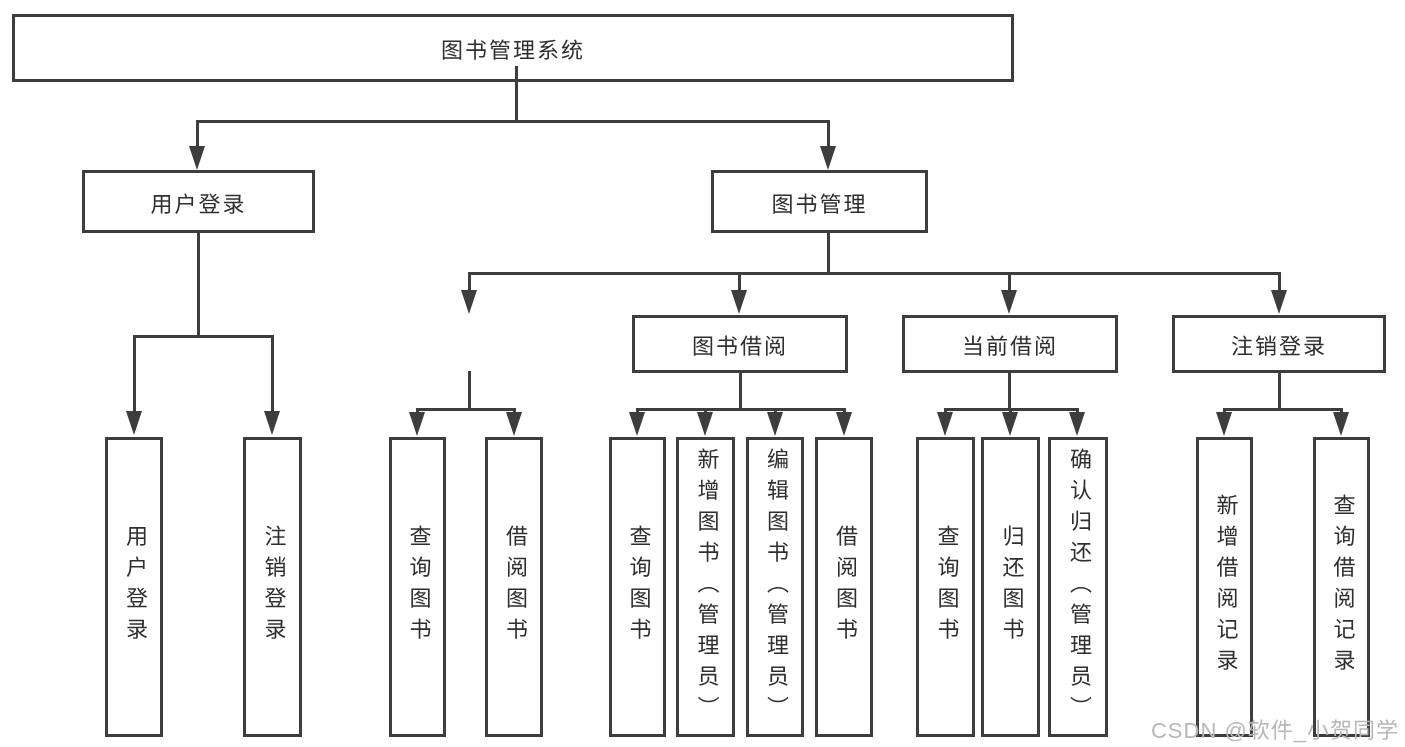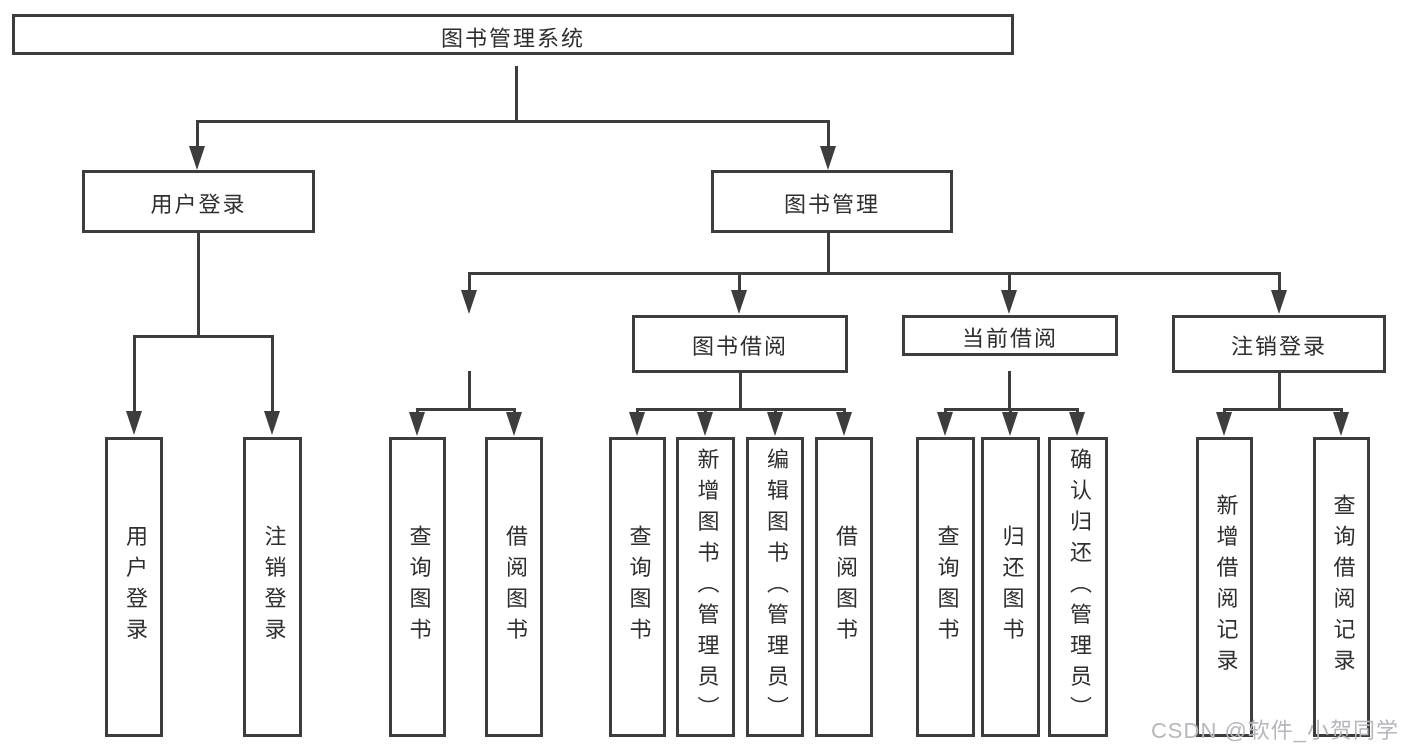--- a/index.html
+++ b/index.html
@@ -37,35 +37,35 @@
   .watermark{
     position:absolute;right:6px;bottom:3px;z-index:10;
     font-size:22px;letter-spacing:1px;color:var(--wm);
   }
 </style>
 </head>
 <body>
 
 <div class="canvas">
 
-  <div class="box" style="left:12px;top:14px;width:1002px;height:41px;align-items:flex-end;">
+  <div class="box" style="left:12px;top:14px;width:1002px;height:68px;">
     <span class="lbl">图书管理系统</span>
   </div>
 
   <div class="vline" style="left:515px;top:66px;height:57px;"></div>
   <div class="hline" style="left:196px;top:120px;width:634px;"></div>
   <div class="vline" style="left:196px;top:120px;height:30px;"></div>
   <div class="arr" style="left:189px;top:146px;"></div>
   <div class="vline" style="left:827px;top:120px;height:30px;"></div>
   <div class="arr" style="left:820px;top:146px;"></div>
 
   <div class="box" style="left:82px;top:170px;width:233px;height:63px;">
     <span class="lbl">用户登录</span>
   </div>
-  <div class="box" style="left:711px;top:170px;width:242px;height:63px;">
+  <div class="box" style="left:711px;top:170px;width:217px;height:63px;">
     <span class="lbl">图书管理</span>
   </div>
 
   <div class="vline" style="left:197px;top:231px;height:106px;"></div>
   <div class="hline" style="left:133px;top:335px;width:141px;"></div>
   <div class="vline" style="left:133px;top:335px;height:80px;"></div>
   <div class="arr" style="left:126px;top:411px;"></div>
   <div class="vline" style="left:271px;top:335px;height:80px;"></div>
   <div class="arr" style="left:264px;top:411px;"></div>
 
@@ -76,21 +76,21 @@
   <div class="vline" style="left:738px;top:272px;height:22px;"></div>
   <div class="arr" style="left:731px;top:290px;"></div>
   <div class="vline" style="left:1008px;top:272px;height:22px;"></div>
   <div class="arr" style="left:1001px;top:290px;"></div>
   <div class="vline" style="left:1278px;top:272px;height:22px;"></div>
   <div class="arr" style="left:1271px;top:290px;"></div>
 
   <div class="box" style="left:632px;top:315px;width:216px;height:58px;">
     <span class="lbl">图书借阅</span>
   </div>
-  <div class="box" style="left:902px;top:315px;width:216px;height:41px;text-align:right;">
+  <div class="box" style="left:902px;top:315px;width:216px;height:58px;text-align:right;">
     <span class="lbl">当前借阅</span>
   </div>
   <div class="box" style="left:1172px;top:315px;width:214px;height:58px;">
     <span class="lbl">注销登录</span>
   </div>
 
   <div class="vline" style="left:468px;top:371px;height:40px;"></div>
   <div class="hline" style="left:416px;top:408px;width:100px;"></div>
   <div class="vline" style="left:416px;top:408px;height:18px;"></div>
   <div class="arr" style="left:409px;top:412px;"></div>

